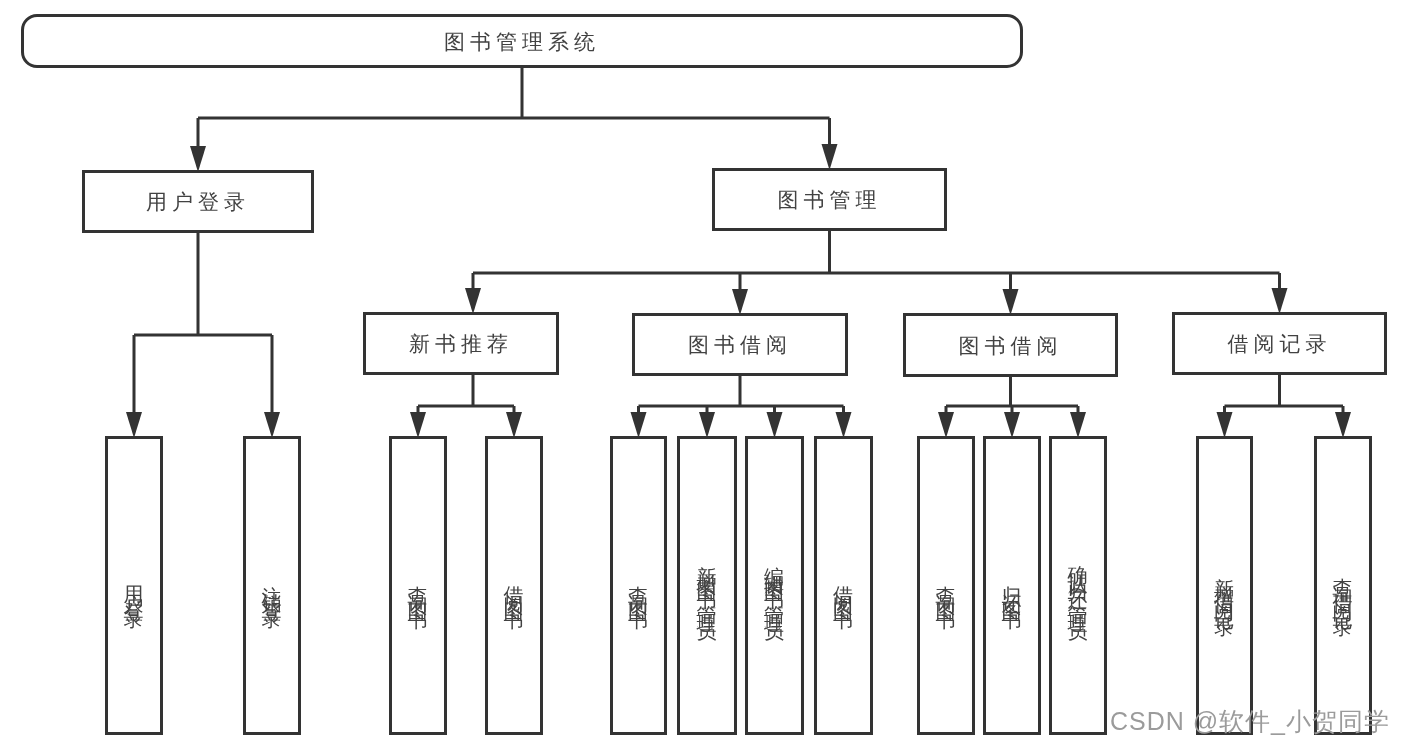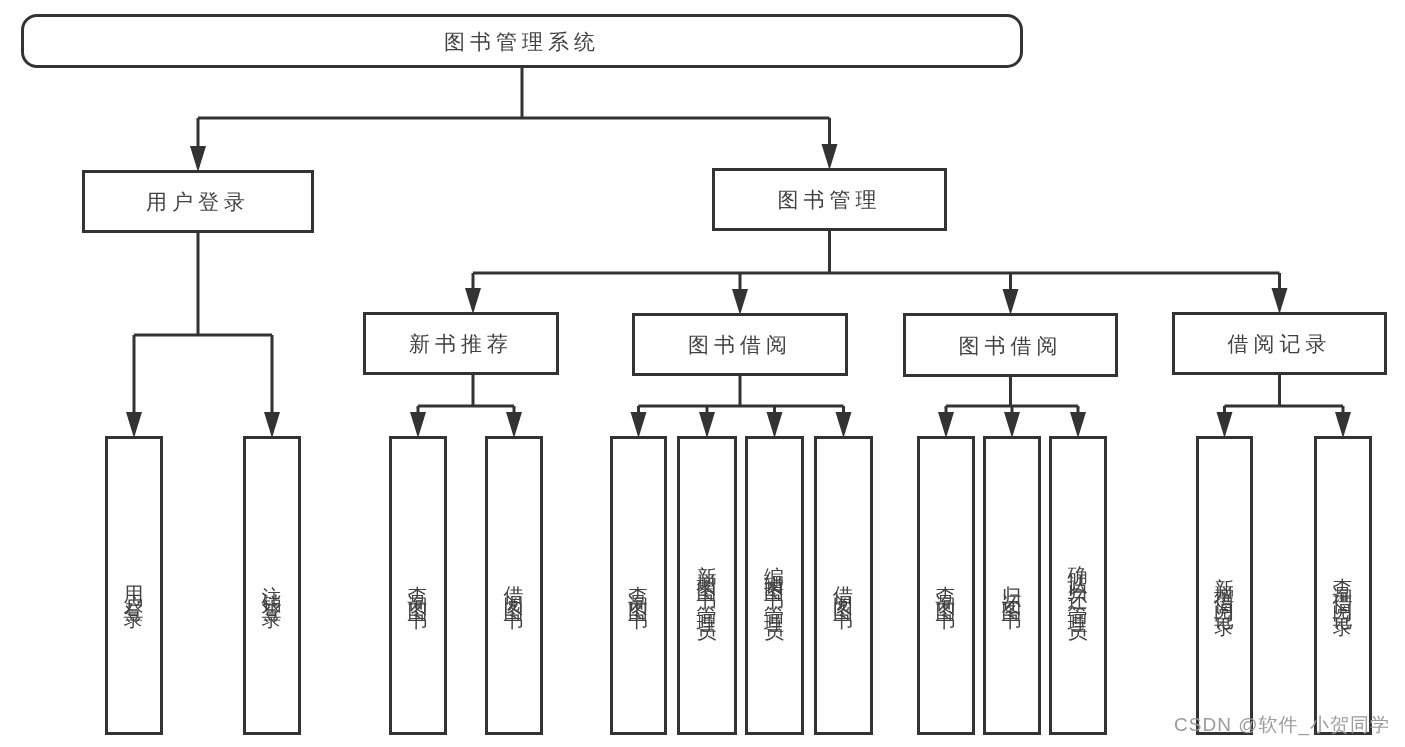--- a/index.html
+++ b/index.html
@@ -45,21 +45,21 @@
     text-orientation: mixed;
     font-size: 20px;
     letter-spacing: 8px;
     white-space: normal;
     line-height: 1;
   }
   #watermark {
     position: absolute;
     right: 15px;
     bottom: 9px;
-    font-size: 19px;
+    font-size: 25px;
     color: #9b9b9b;
     letter-spacing: 1px;
     z-index: 3;
     white-space: nowrap;
   }
 </style>
 </head>
 <body>
 
 <div id="stage">

